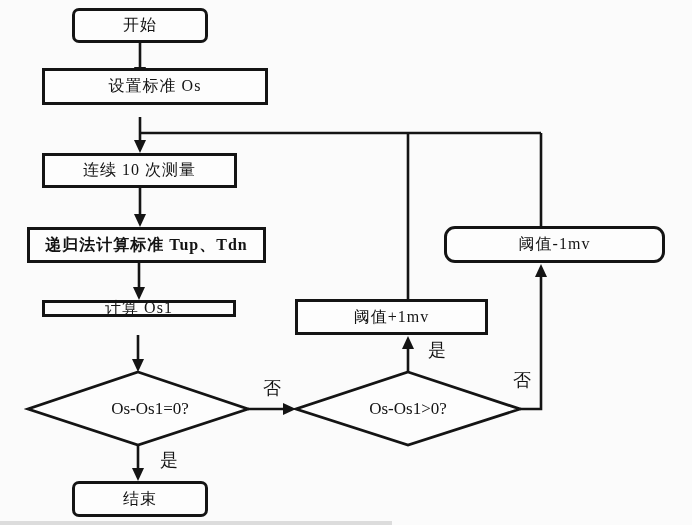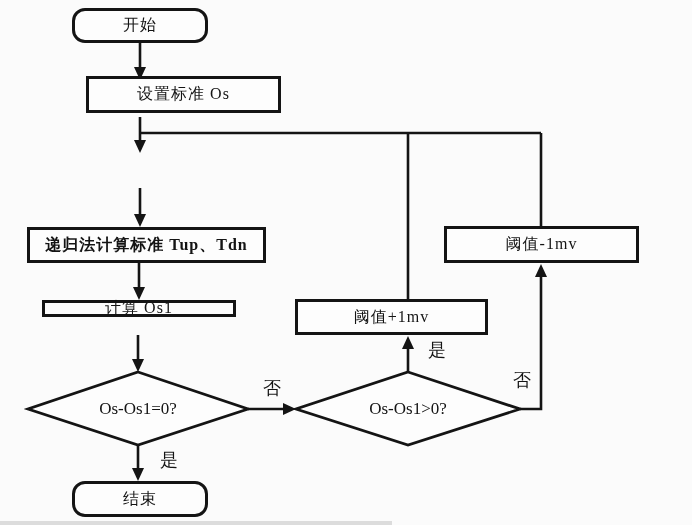--- a/index.html
+++ b/index.html
@@ -18,21 +18,21 @@
   .head{fill:var(--line,#141414);stroke:none;}
   .diamond{fill:var(--node-fill,#fdfdfd);stroke:var(--line,#141414);stroke-width:2.8;stroke-linejoin:miter;}
   .node{
     position:absolute;box-sizing:border-box;
     border:3px solid var(--line,#141414);
     background:var(--node-fill,#fdfdfd);
     display:flex;align-items:center;justify-content:center;
     font-size:16px;color:var(--text,#141414);
     letter-spacing:1px;white-space:nowrap;
   }
-  .terminator{border-radius:13px;}
+  .terminator{border-radius:7px;}
   .diamond-text{
     position:absolute;display:flex;align-items:center;justify-content:center;
     font-size:17px;color:var(--text,#141414);white-space:nowrap;
   }
   .edge-label{
     position:absolute;font-size:18px;color:var(--text,#141414);line-height:1;
   }
   .scan-strip{
     position:absolute;left:0;top:521px;width:392px;height:4px;
     background:#cfcfcf;opacity:.7;
@@ -79,46 +79,49 @@
     <polygon class="head" points="408,336 402,349 414,349"></polygon>
 
     <path class="wire" d="M520,409 L541,409 L541,276"></path>
     <polygon class="head" points="541,264 535,277 547,277"></polygon>
   </svg>
 
   <div class="node terminator" style="left:72px;top:8px;width:136px;height:35px;">
     <span>开始</span>
   </div>
 
-  <div class="node" style="left:42px;top:76px;width:195px;height:37px;margin-left:44px;">
+  <div class="node" style="left:42px;top:68px;width:226px;height:37px;">
     <span>设置标准 Os</span>
   </div>
 
+  <div class="node" style="left:42px;top:153px;width:195px;height:35px;">
+    <span>连续 10 次测量</span>
+  </div>
 
   <div class="node" style="left:27px;top:227px;width:239px;height:36px;font-weight:bold;">
     <span>递归法计算标准 Tup、Tdn</span>
   </div>
 
   <div class="node" style="left:42px;top:300px;width:194px;height:17px;">
     <span>计算 Os1</span>
   </div>
 
   <div class="node" style="left:295px;top:299px;width:193px;height:36px;">
     <span>阈值+1mv</span>
   </div>
 
-  <div class="node" style="left:444px;top:226px;width:195px;height:37px;">
+  <div class="node" style="left:444px;top:226px;width:221px;height:37px;border-radius:11px;">
     <span>阈值-1mv</span>
   </div>
 
   <div class="node terminator" style="left:72px;top:481px;width:136px;height:36px;align-items:center;">
     <span>结束</span>
   </div>
 
-  <div class="diamond-text" style="left:58px;top:392px;width:160px;height:34px;">Os-Os1=0?</div>
+  <div class="diamond-text" style="left:70px;top:392px;width:160px;height:34px;">Os-Os1=0?</div>
   <div class="diamond-text" style="left:328px;top:392px;width:160px;height:34px;">Os-Os1&gt;0?</div>
 
   <div class="edge-label" style="left:263px;top:379px;">否</div>
   <div class="edge-label" style="left:160px;top:451px;">是</div>
   <div class="edge-label" style="left:428px;top:341px;">是</div>
   <div class="edge-label" style="left:513px;top:371px;">否</div>
 
   <div class="scan-strip"></div>
 </div>
 

